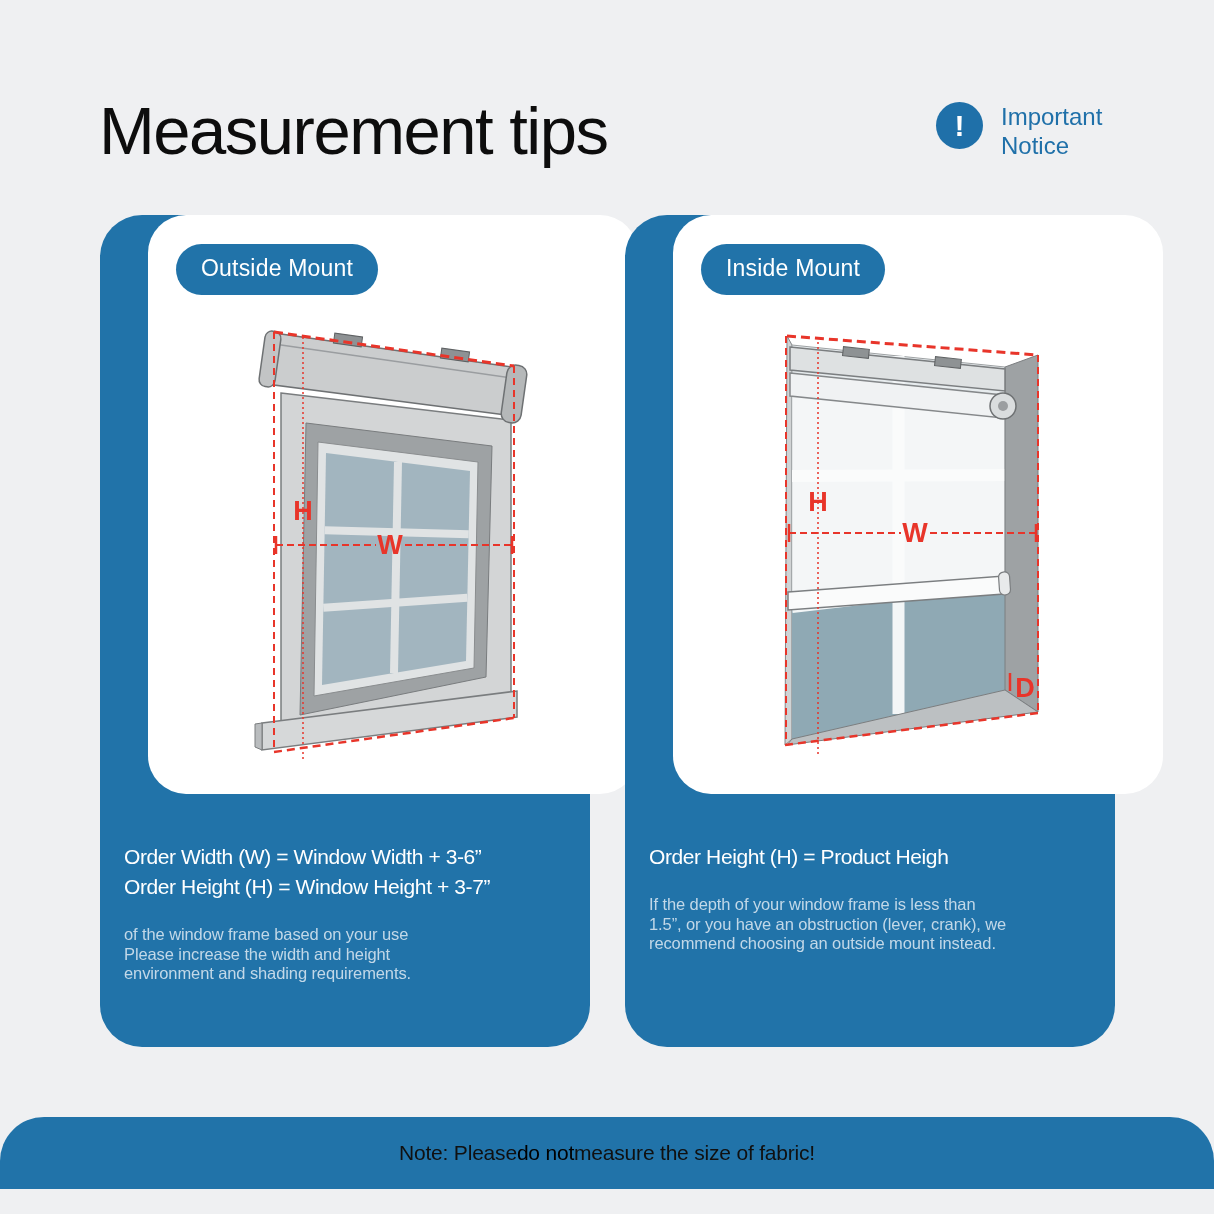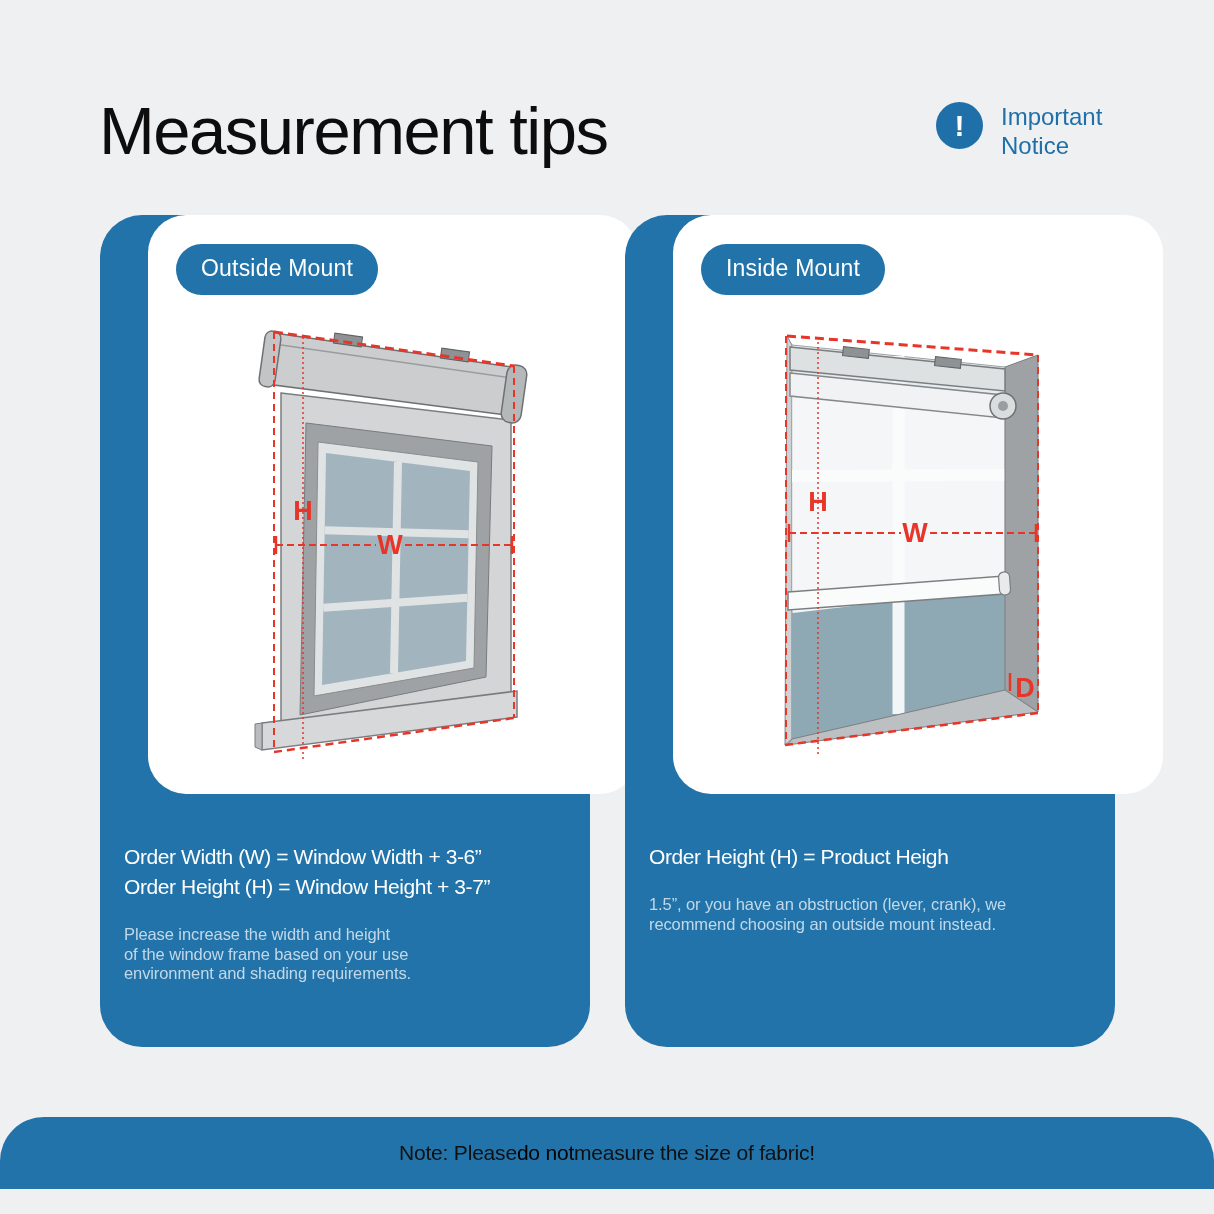--- a/index.html
+++ b/index.html
@@ -124,22 +124,22 @@
         <text class="mlabel" x="155" y="305" text-anchor="middle">H</text>
         <text class="mlabel" x="242" y="339" text-anchor="middle">W</text>
       </svg>
     </div>
     <div class="card-bottom">
       <div class="formula">
         <div>Order Width (W) = Window Width + 3-6”</div>
         <div>Order Height (H) = Window Height + 3-7”</div>
       </div>
       <div class="para">
+        <div>of the window frame based on your use</div>
         <div>Please increase the width and height</div>
-        <div>of the window frame based on your use</div>
         <div>environment and shading requirements.</div>
       </div>
     </div>
   </section>
 
   <section class="card">
     <div class="card-top">
       <div class="pill">Inside Mount</div>
       <svg class="illus" viewBox="0 0 490 579">
 
@@ -185,20 +185,21 @@
         <text class="mlabel" x="145" y="296" text-anchor="middle">H</text>
         <text class="mlabel" x="242" y="327" text-anchor="middle">W</text>
         <text class="mlabel" x="352" y="482" text-anchor="middle">D</text>
       </svg>
     </div>
     <div class="card-bottom">
       <div class="formula">
         <div>Order Height (H) = Product Heigh</div>
       </div>
       <div class="para">
+        <div>If the depth of your window frame is less than</div>
         <div>1.5”, or you have an obstruction (lever, crank), we</div>
         <div>recommend choosing an outside mount instead.</div>
       </div>
     </div>
   </section>
 
 </div>
 
 <footer class="banner">
   <span>Note: Please </span>

